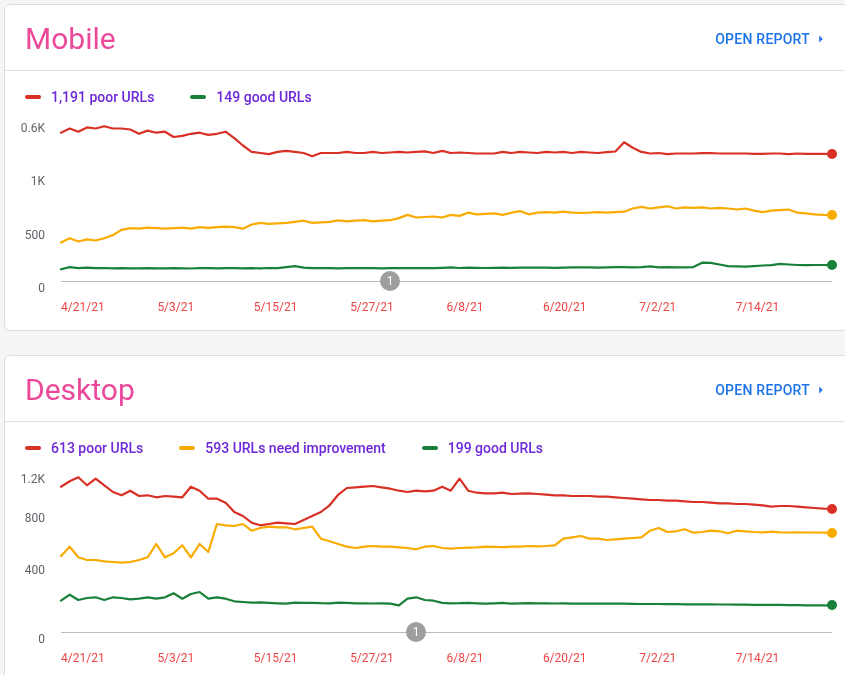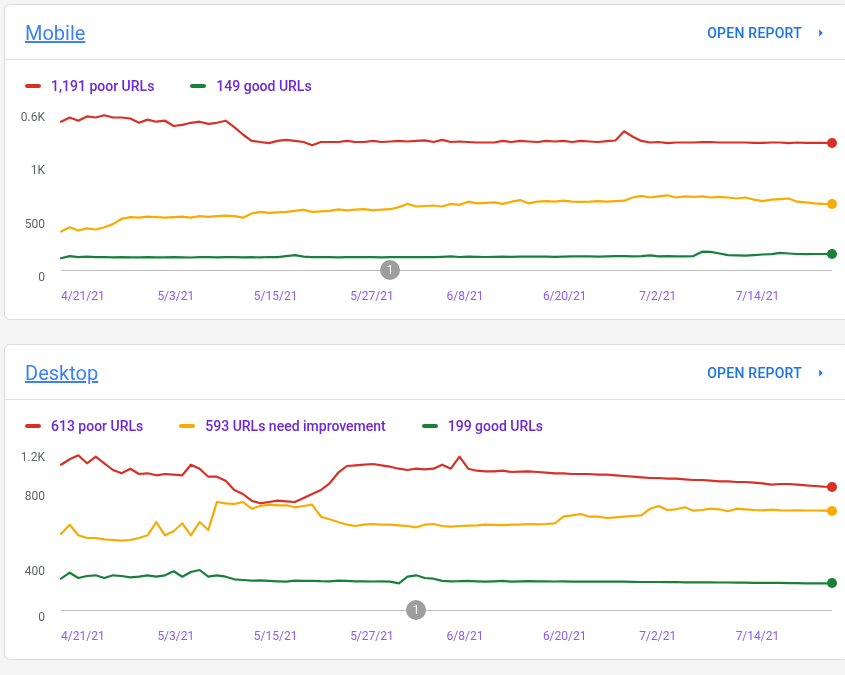--- a/index.html
+++ b/index.html
@@ -1,31 +1,31 @@
 <!DOCTYPE html>
 <html><head>
 <meta charset="utf-8">
 <style>
   html,body{margin:0;padding:0;background:#f5f5f5;font-family:Roboto,Arial,Helvetica,sans-serif;color:#202124;}
   .page{width:845px;margin:0 auto;padding:0 4px 12px;}
   .card{background:#fff;border:1px solid #dadce0;border-radius:6px;margin:4px 0 24px;box-shadow:0 0 0 rgba(0,0,0,0);}
   .card-header{display:flex;align-items:center;justify-content:space-between;padding:16px 20px 14px;}
-  .card-title{font-size:20px;font-weight:400;color:#3b82f6;text-decoration:underline;}
-  .open-report{display:flex;align-items:center;gap:12px;color:#1a73e8;font-size:14px;font-weight:500;letter-spacing:.25px;cursor:pointer;}
+  .card-title{font-size:30px;font-weight:400;color:#ec4899;}
+  .open-report{display:flex;align-items:center;gap:4px;color:#1a73e8;font-size:14px;font-weight:500;letter-spacing:.25px;cursor:pointer;}
   .open-report svg{width:14px;height:14px;fill:#1a73e8;}
   .divider{height:1px;background:#e0e0e0;margin:0;}
   .legend{display:flex;gap:36px;padding:18px 20px 8px;}
   .legend-item{display:flex;align-items:center;gap:10px;font-size:14px;color:#6d28d9;font-weight:500;}
   .swatch{width:16px;height:4px;border-radius:2px;display:inline-block;}
   .chart-wrap{position:relative;padding:8px 16px 0 56px;}
   .yaxis{position:absolute;left:0;top:8px;bottom:42px;width:48px;}
   .ytick{position:absolute;right:8px;font-size:12px;color:#5f6368;transform:translateY(50%);}
   .plot{position:relative;height:160px;border-bottom:1px solid #bdbdbd;}
   .event-marker{position:absolute;bottom:-10px;width:20px;height:20px;border-radius:50%;background:#9e9e9e;color:#fff;font-size:12px;display:flex;align-items:center;justify-content:center;transform:translateX(-50%);}
-  .xaxis{display:flex;justify-content:space-between;padding:18px 0 16px;font-size:12px;color:#8b5cf6;}
+  .xaxis{display:flex;justify-content:space-between;padding:18px 0 16px;font-size:12px;color:#ef4444;}
   .xaxis span{flex:1;text-align:left;}
   .end-dot{position:absolute;width:10px;height:10px;border-radius:50%;transform:translate(-50%,-50%);}
   svg.lines{position:absolute;inset:0;width:100%;height:100%;overflow:visible;}
   svg.lines path{fill:none;stroke-width:2.2;stroke-linejoin:round;stroke-linecap:round;}
 </style>
 </head>
 <body>
 <div class="page">
 
 <div class="card">
@@ -101,21 +101,21 @@
       <span>593 URLs need improvement</span>
     </div>
     <div class="legend-item">
       <span class="swatch" style="background:#188038"></span>
       <span>199 good URLs</span>
     </div>
   </div>
   <div class="chart-wrap">
     <div class="yaxis" id="yaxis-1">
           <div class="ytick" style="bottom: 0px;">0</div>
-          <div class="ytick" style="bottom: 46px;">400</div>
+          <div class="ytick" style="bottom: 69px;">400</div>
           <div class="ytick" style="bottom: 121px; text-align: right;">800</div>
           <div class="ytick" style="bottom: 160px; margin-left: 17px;">1.2K</div>
         </div>
     <div class="plot" id="plot-1">
       <svg class="lines" id="svg-1" viewBox="0 0 771 160" preserveAspectRatio="none">
             <path d="M0.0 14.7 L8.7 9.3 L17.3 5.3 L26.0 13.3 L34.7 6.7 L43.3 13.3 L52.0 20.0 L60.6 23.3 L69.3 18.7 L78.0 24.0 L86.6 23.3 L95.3 25.3 L104.0 24.0 L112.6 24.7 L121.3 25.3 L129.9 14.7 L138.6 18.7 L147.3 26.7 L155.9 26.7 L164.6 30.7 L173.3 40.0 L181.9 44.0 L190.6 50.7 L199.2 53.3 L207.9 52.0 L216.6 50.7 L225.2 51.3 L233.9 52.0 L242.6 48.0 L251.2 44.0 L259.9 40.0 L268.6 33.3 L277.2 22.7 L285.9 16.0 L294.5 15.3 L303.2 14.7 L311.9 14.0 L320.5 15.3 L329.2 16.7 L337.9 18.7 L346.5 20.0 L355.2 18.7 L363.8 19.3 L372.5 18.7 L381.2 14.7 L389.8 18.7 L398.5 6.7 L407.2 18.7 L415.8 20.7 L424.5 21.3 L433.1 21.3 L441.8 20.7 L450.5 22.0 L459.1 21.6 L467.8 21.3 L476.5 22.0 L485.1 22.7 L493.8 23.3 L502.4 23.3 L511.1 24.0 L519.8 24.0 L528.4 24.0 L537.1 24.7 L545.8 24.7 L554.4 25.3 L563.1 26.0 L571.8 26.7 L580.4 27.3 L589.1 28.0 L597.7 28.0 L606.4 28.7 L615.1 28.7 L623.7 29.3 L632.4 30.0 L641.1 30.0 L649.7 30.7 L658.4 31.3 L667.0 31.3 L675.7 32.0 L684.4 32.0 L693.0 32.7 L701.7 33.3 L710.4 34.7 L719.0 34.0 L727.7 34.0 L736.3 34.7 L745.0 35.3 L753.7 36.0 L762.3 36.7 L771.0 36.9 " stroke="#d93025"></path>
             <path d="M0.0 84.0 L8.7 74.7 L17.3 85.3 L26.0 88.0 L34.7 88.0 L43.3 89.3 L52.0 90.0 L60.6 90.7 L69.3 90.0 L78.0 88.0 L86.6 85.3 L95.3 72.0 L104.0 85.3 L112.6 81.3 L121.3 73.3 L129.9 85.3 L138.6 72.0 L147.3 80.0 L155.9 52.0 L164.6 53.3 L173.3 54.0 L181.9 52.0 L190.6 58.7 L199.2 56.0 L207.9 54.7 L216.6 55.3 L225.2 55.3 L233.9 57.3 L242.6 56.0 L251.2 54.7 L259.9 66.7 L268.6 69.3 L277.2 72.0 L285.9 74.7 L294.5 76.0 L303.2 74.7 L311.9 74.0 L320.5 74.7 L329.2 74.7 L337.9 75.3 L346.5 76.0 L355.2 77.3 L363.8 74.7 L372.5 74.0 L381.2 76.0 L389.8 76.7 L398.5 76.0 L407.2 75.7 L415.8 75.3 L424.5 74.7 L433.1 74.9 L441.8 75.2 L450.5 74.7 L459.1 74.7 L467.8 74.0 L476.5 74.4 L485.1 74.0 L493.8 73.3 L502.4 66.7 L511.1 65.3 L519.8 64.0 L528.4 66.7 L537.1 66.7 L545.8 68.0 L554.4 67.3 L563.1 66.7 L571.8 66.0 L580.4 65.3 L589.1 58.7 L597.7 56.0 L606.4 60.0 L615.1 59.3 L623.7 57.3 L632.4 60.7 L641.1 60.0 L649.7 58.7 L658.4 59.3 L667.0 61.3 L675.7 58.7 L684.4 59.3 L693.0 60.0 L701.7 60.3 L710.4 59.7 L719.0 60.3 L727.7 60.5 L736.3 60.4 L745.0 60.5 L753.7 60.5 L762.3 60.7 L771.0 60.7 " stroke="#f9ab00"></path>
             <path d="M0.0 128.7 L8.7 122.7 L17.3 128.0 L26.0 126.0 L34.7 125.3 L43.3 128.0 L52.0 125.3 L60.6 126.0 L69.3 127.3 L78.0 126.7 L86.6 125.3 L95.3 126.7 L104.0 125.3 L112.6 121.3 L121.3 126.7 L129.9 122.0 L138.6 120.0 L147.3 126.7 L155.9 125.3 L164.6 126.7 L173.3 129.3 L181.9 130.0 L190.6 130.7 L199.2 130.4 L207.9 130.9 L216.6 131.3 L225.2 131.7 L233.9 130.7 L242.6 130.9 L251.2 130.9 L259.9 131.2 L268.6 131.3 L277.2 130.7 L285.9 130.9 L294.5 131.3 L303.2 131.3 L311.9 131.5 L320.5 131.3 L329.2 131.6 L337.9 133.3 L346.5 126.7 L355.2 125.3 L363.8 128.0 L372.5 128.7 L381.2 130.9 L389.8 131.3 L398.5 131.2 L407.2 130.9 L415.8 131.3 L424.5 131.7 L433.1 131.3 L441.8 130.9 L450.5 131.7 L459.1 131.3 L467.8 131.2 L476.5 131.3 L485.1 131.3 L493.8 131.5 L502.4 131.3 L511.1 131.6 L519.8 131.5 L528.4 131.6 L537.1 131.6 L545.8 131.6 L554.4 131.7 L563.1 131.7 L571.8 131.9 L580.4 132.0 L589.1 132.0 L597.7 132.0 L606.4 132.1 L615.1 132.0 L623.7 132.3 L632.4 132.3 L641.1 132.3 L649.7 132.4 L658.4 132.5 L667.0 132.5 L675.7 132.7 L684.4 132.7 L693.0 132.8 L701.7 132.8 L710.4 132.9 L719.0 132.9 L727.7 133.1 L736.3 133.2 L745.0 133.3 L753.7 133.3 L762.3 133.3 L771.0 133.5 " stroke="#188038"></path>
           </svg>
     <div class="end-dot" style="background: rgb(217, 48, 37); left: 771px; top: 36.9333px;"></div>

